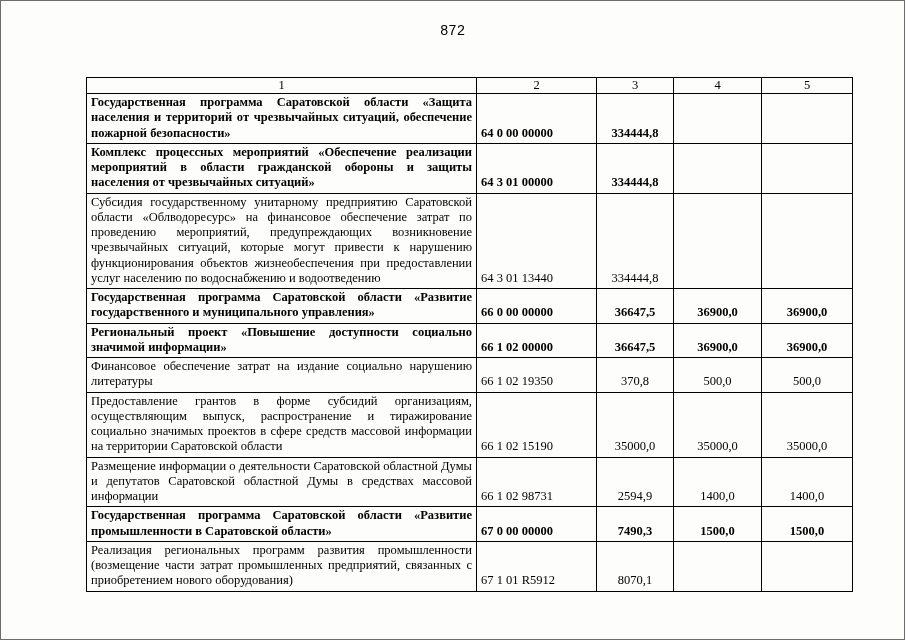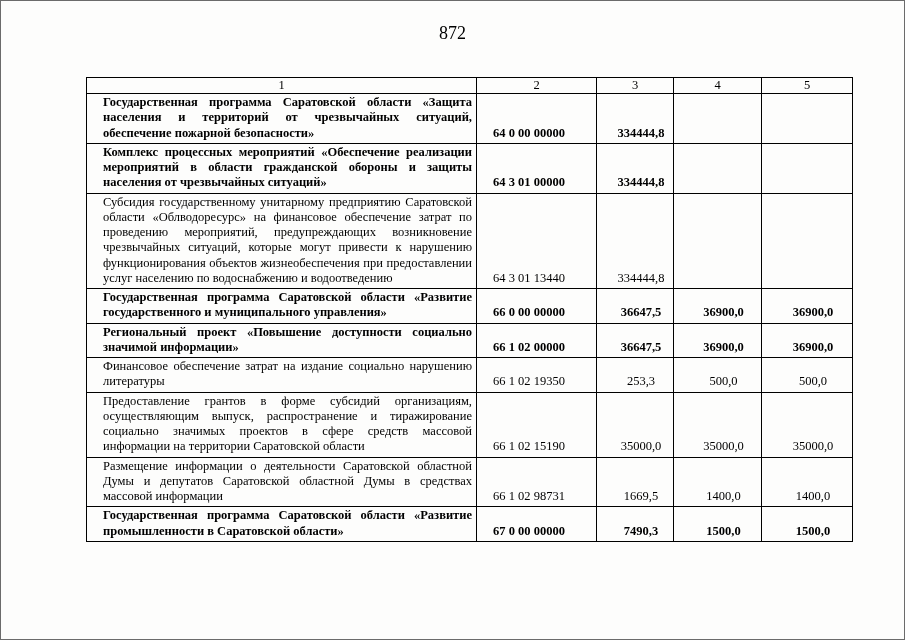--- a/index.html
+++ b/index.html
@@ -19,21 +19,22 @@
     box-sizing: border-box;
     border: 1px solid #6b6b6b;
     background: #fdfdfc;
   }
   .page-number {
     position: absolute;
     top: 22px;
     left: 0;
     width: 100%;
     text-align: center;
-    font-size: 18px;
+    font-size: 14px;
+    font-family: Liberation Mono, monospace;
   }
   table.budget {
     position: absolute;
     left: 85px;
     top: 76px;
     width: 766px;
     border-collapse: collapse;
     table-layout: fixed;
     font-size: 12.5px;
   }
@@ -44,21 +45,21 @@
   }
   table.budget th {
     font-weight: normal;
     text-align: center;
     vertical-align: middle;
     padding: 0 2px;
     height: 16px;
     font-size: 12.5px;
   }
   table.budget td {
-    padding: 1px 4px 2px 16px;
+    padding: 1px 4px 2px 4px;
     line-height: 1.22;
     vertical-align: bottom;
   }
   td.c1 {
     text-align: justify;
     vertical-align: top;
   }
   td.c2 { white-space: nowrap; }
   td.num { text-align: center; }
   tr.bold td { font-weight: bold; }
@@ -118,40 +119,47 @@
         <tr class="bold">
           <td class="c1">Региональный проект «Повышение доступности социально значимой информации»</td>
           <td class="c2">66 1 02 00000</td>
           <td class="num">36647,5</td>
           <td class="num">36900,0</td>
           <td class="num">36900,0</td>
         </tr>
         <tr>
           <td class="c1">Финансовое обеспечение затрат на издание социально нарушению литературы</td>
           <td class="c2">66 1 02 19350</td>
-          <td class="num">253,3</td>
+          <td class="num">370,8</td>
           <td class="num">500,0</td>
           <td class="num">500,0</td>
         </tr>
         <tr>
           <td class="c1">Предоставление грантов в форме субсидий организациям, осуществляющим выпуск, распространение и тиражирование социально значимых проектов в сфере средств массовой информации на территории Саратовской области</td>
           <td class="c2">66 1 02 15190</td>
           <td class="num">35000,0</td>
           <td class="num">35000,0</td>
           <td class="num">35000,0</td>
         </tr>
         <tr>
           <td class="c1">Размещение информации о деятельности Саратовской областной Думы и депутатов Саратовской областной Думы в средствах массовой информации</td>
           <td class="c2">66 1 02 98731</td>
-          <td class="num">1669,5</td>
+          <td class="num">2594,9</td>
           <td class="num">1400,0</td>
           <td class="num">1400,0</td>
         </tr>
         <tr class="bold">
           <td class="c1">Государственная программа Саратовской области «Развитие промышленности в Саратовской области»</td>
           <td class="c2">67 0 00 00000</td>
           <td class="num">7490,3</td>
           <td class="num">1500,0</td>
           <td class="num">1500,0</td>
         </tr>
+        <tr>
+          <td class="c1">Реализация региональных программ развития промышленности (возмещение части затрат промышленных предприятий, связанных с приобретением нового оборудования)</td>
+          <td class="c2">67 1 01 R5912</td>
+          <td class="num">8070,1</td>
+          <td class="num"></td>
+          <td class="num"></td>
+        </tr>
       </tbody>
   </table>
 </div>
 
 </body></html>

